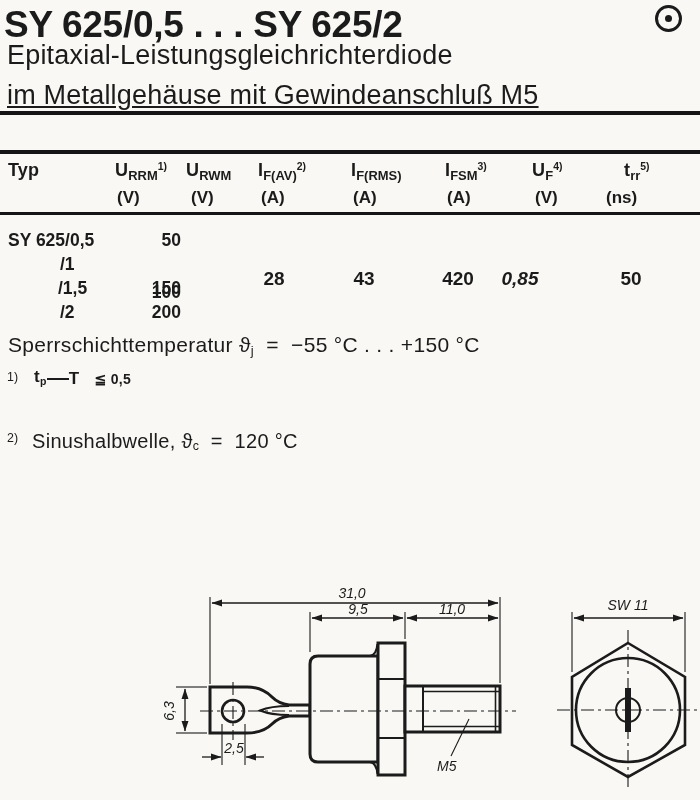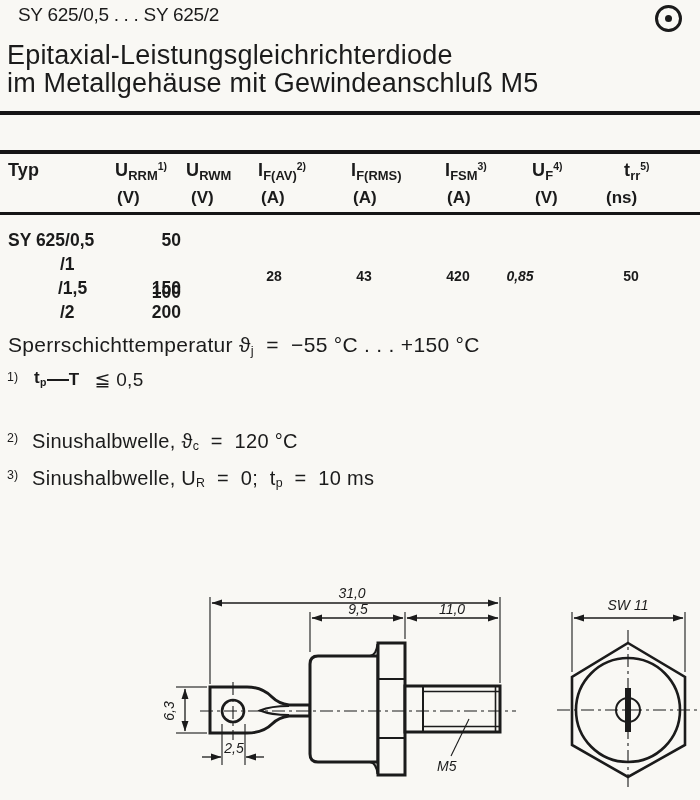--- a/index.html
+++ b/index.html
@@ -3,69 +3,69 @@
 <meta charset="utf-8">
 <style>
   html,body{margin:0;padding:0;background:#e8e6e1;}
   #page{
     position:relative;width:700px;height:800px;margin:0 auto;
     background:#f9f8f4;color:#1b1b1b;overflow:hidden;
     font-family:"Liberation Sans",sans-serif;
   }
   
   .title{
-    position:absolute;left:18px;top:4px;font-size:19px;font-weight:400;
+    position:absolute;left:4px;top:4px;font-size:37px;font-weight:700;
     letter-spacing:-0.3px;white-space:pre;
   }
   .logo{
     position:absolute;left:655px;top:5px;width:27px;height:27px;
     border:3px solid #1b1b1b;border-radius:50%;box-sizing:border-box;
   }
   .logo .dot{
     position:absolute;left:50%;top:50%;width:7px;height:7px;margin:-3.5px 0 0 -3.5px;
     background:#1b1b1b;border-radius:50%;
   }
   .subtitle{
     position:absolute;left:7px;font-size:27px;font-weight:400;letter-spacing:0.2px;
     white-space:pre;
   }
-  .s1{top:40px;} .s2{top:68px;}
+  .s1{top:40px;} .s2{top:80px;text-decoration:underline;}
   
   .rule{position:absolute;left:0;width:700px;background:#151515;}
   .rule1{top:111px;height:4px;}
   .rule2{top:150px;height:4px;}
   .rule3{top:212px;height:3px;}
   
   .th{
     position:absolute;top:160px;font-size:18px;font-weight:700;letter-spacing:0.2px;
     white-space:nowrap;
   }
   .th sub{font-size:0.72em;vertical-align:-0.28em;letter-spacing:0;}
   .th sup{font-size:0.58em;vertical-align:0.55em;letter-spacing:0;}
   .tu{position:absolute;top:188px;font-size:17px;font-weight:700;white-space:nowrap;}
   .cell{position:absolute;font-size:17.5px;font-weight:700;white-space:pre;}
   .volt{width:60px;text-align:right;}
-  .shared{position:absolute;top:268px;width:72px;text-align:center;font-size:14px;font-weight:700;}
+  .shared{position:absolute;top:268px;width:72px;text-align:center;font-size:19px;font-weight:700;}
   
   .junction{
     position:absolute;left:8px;top:333px;font-size:21px;letter-spacing:0.3px;white-space:pre;
   }
   .junction sub,.fn-text sub{font-size:0.62em;vertical-align:-0.2em;}
   .footnote{
     position:absolute;left:7px;font-size:20px;letter-spacing:0.3px;white-space:pre;
   }
   .fn-marker{font-size:0.62em;vertical-align:0.5em;margin-right:14px;letter-spacing:0;}
   .fn2{top:430px;} .fn3{top:467px;} .fn4{top:503px;} .fn5{top:539px;}
   .fn1{top:368px;display:flex;align-items:center;}
   .fn1 .fn-marker{align-self:flex-start;margin-top:2px;}
   .frac{display:inline-flex;flex-direction:row;align-items:center;margin:0 15px 0 2px;}
   .frac-num,.frac-den{font-size:17px;line-height:17px;font-weight:700;}
   .frac-num sub{font-size:0.62em;vertical-align:-0.25em;}
   .frac-bar{width:22px;border-top:2.5px solid #1b1b1b;margin:3px 0;}
-  .fn1-rest{font-size:19px;font-weight:400;white-space:pre;text-align:right;}
+  .fn1-rest{font-size:14px;font-weight:700;white-space:pre;text-align:right;}
   
   #drawing{position:absolute;left:0;top:585px;}
   #drawing text{
     font-family:"Liberation Sans",sans-serif;font-style:italic;font-size:14px;
     fill:#1b1b1b;
   }
   .outline{fill:#f9f8f4;stroke:#1b1b1b;stroke-width:3;}
   .thin{fill:none;stroke:#1b1b1b;stroke-width:2.2;}
   .dim{stroke:#1b1b1b;stroke-width:1.3;fill:none;}
   .ext{stroke:#1b1b1b;stroke-width:1.1;fill:none;}
@@ -126,21 +126,20 @@
     <sup class="fn-marker">1)</sup>
     <span class="frac">
       <span class="frac-num"><span>t</span><sub>p</sub></span>
       <span class="frac-bar"></span>
       <span class="frac-den">T</span>
     </span>
     <span class="fn1-rest">≦ 0,5</span>
   </div>
 
   <div class="footnote fn2"><sup class="fn-marker">2)</sup><span class="fn-text"><span>Sinushalbwelle, </span><span>ϑ</span><sub>c</sub><span>  =  120 °C</span></span></div>
-  <div class="footnote fn3"><sup class="fn-marker">3)</sup><span class="fn-text"><span>Sinushalbwelle, U</span><sub>R</sub><span>  =  0;  t</span><sub>p</sub><span>  =  10 ms</span></span></div>
 
   <svg id="drawing" width="700" height="215" viewBox="0 585 700 215" xmlns="http://www.w3.org/2000/svg">
     <defs>
       <marker id="arr" viewBox="0 0 10 8" refX="9.5" refY="4" markerWidth="11" markerHeight="8.5" orient="auto-start-reverse" markerUnits="userSpaceOnUse">
         <path d="M0,0.7 L10,4 L0,7.3 Z" fill="#1b1b1b"></path>
       </marker>
     </defs>
 
     <g>
 

